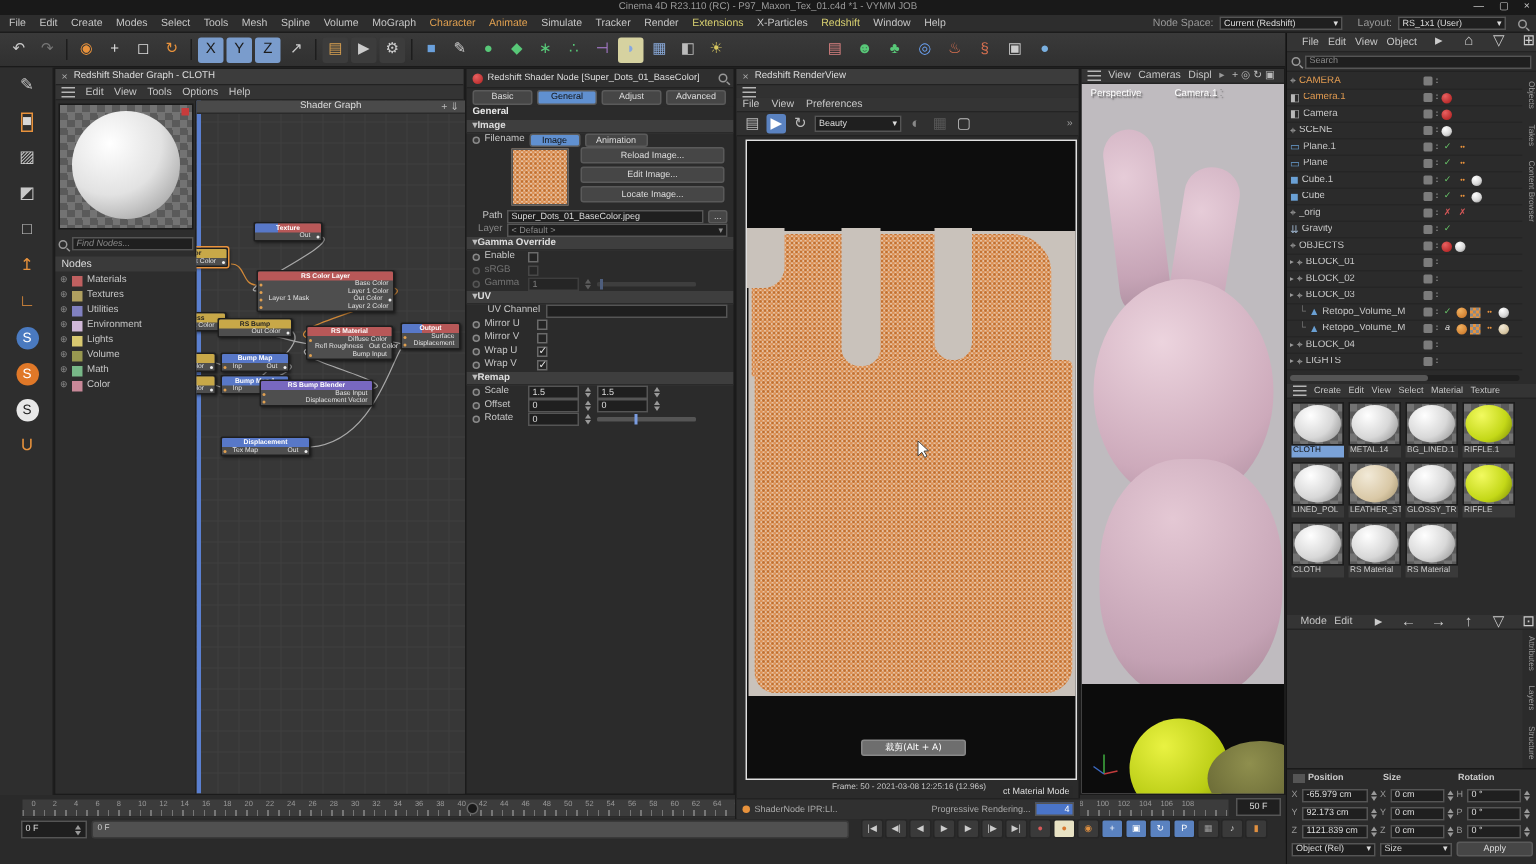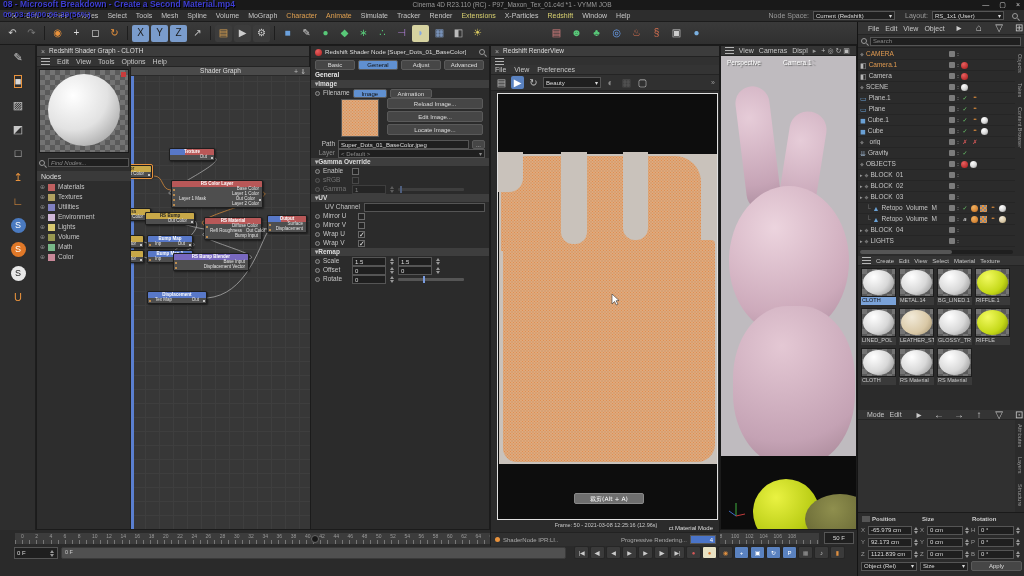--- a/index.html
+++ b/index.html
@@ -69,24 +69,20 @@
 
   <div class="abs flex" id="titlebar" style="left:0;top:0;width:1024px;height:10px;background:#191919;justify-content:center;color:#9a9a9a;font-size:6.5px">
     <span>Cinema 4D R23.110 (RC) - P97_Maxon_Tex_01.c4d *1 - VYMM JOB</span>
   </div>
   <div class="abs flex" style="right:4px;top:1px;gap:10px;color:#cccccc;font-size:7px;z-index:20">
     <span>—</span>
     <span>▢</span>
     <span>×</span>
   </div>
 
-  <div class="abs" style="left:3px;top:0;z-index:55;font-weight:bold;text-shadow:1px 1px 0 #000">
-    <div style="font-size:8.5px;color:#3d3dd0">08 - Microsoft Breakdown - Create a Second Material.mp4</div>
-    <div style="font-size:8px;color:#3d3dd0;margin-top:2px">00:03:46/00:06:39(56%)</div>
-  </div>
 
   <div class="abs flex" id="menubar" style="left:0;top:10px;width:1024px;height:12px;background:#2d2d2d;border-bottom:1px solid #1c1c1c;padding:0 6px;gap:9px">
     <span id="menu-items" class="flex" style="gap:9px">
         <span class="mi">File</span>
         <span class="mi">Edit</span>
         <span class="mi">Create</span>
         <span class="mi">Modes</span>
         <span class="mi">Select</span>
         <span class="mi">Tools</span>
         <span class="mi">Mesh</span>

